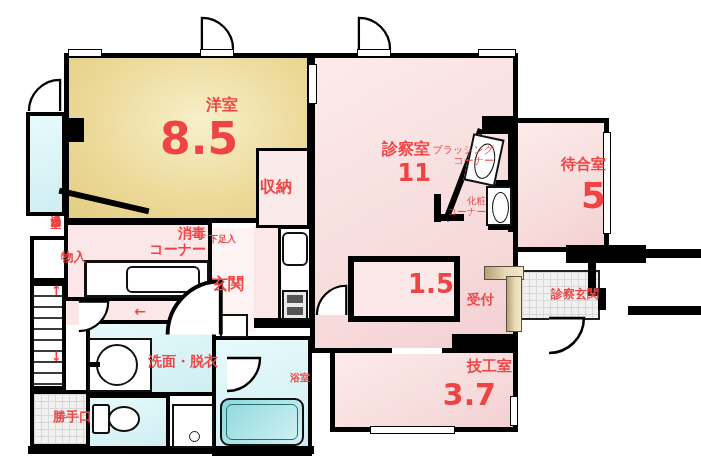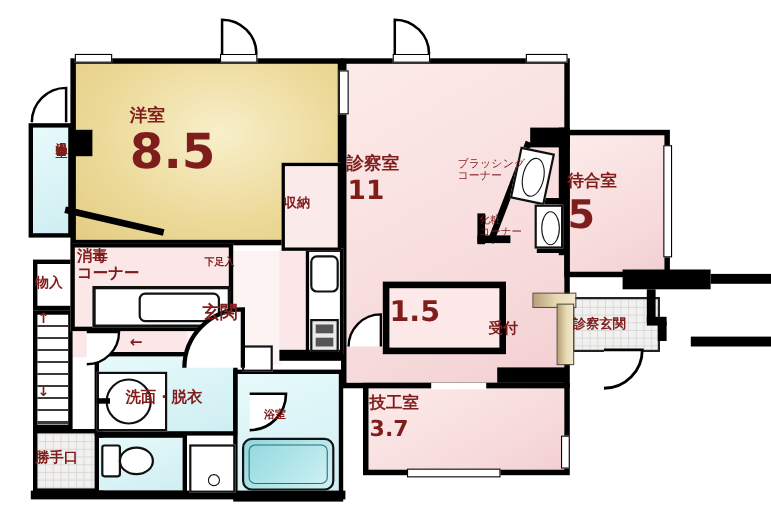--- a/index.html
+++ b/index.html
@@ -4,21 +4,21 @@
 <style>
   html,body{margin:0;padding:0;background:#fff;}
   #plan{position:relative;width:701px;height:464px;background:#fff;overflow:hidden;
         font-family:"DejaVu Sans",sans-serif;}
   .r{position:absolute;box-sizing:border-box;}
   .b5{border:5px solid #000;} .b4{border:4px solid #000;} .b3{border:3px solid #000;}
   .wall{position:absolute;background:#000;z-index:3;}
   .fix{position:absolute;box-sizing:border-box;background:#fff;border:2px solid #111;z-index:4;}
   .win{position:absolute;box-sizing:border-box;background:#fff;border:1px solid #000;z-index:5;}
   .door{position:absolute;z-index:5;overflow:visible;}
-  .lbl{position:absolute;text-align:left;font-weight:600;color:#7f1d1d;line-height:1.12;z-index:6;white-space:nowrap;}
+  .lbl{position:absolute;text-align:right;font-weight:600;color:#ef4444;line-height:1.12;z-index:6;white-space:nowrap;}
   .tan{background:radial-gradient(ellipse at 55% 40%, #f8efca 0%, #ecd998 60%, #e3cd84 100%);}
   .pink{background:linear-gradient(150deg,#fcebe9 0%,#f7dadb 70%,#f2cfd2 100%);}
   .pink2{background:#fbe7e7;}
   .cyan{background:linear-gradient(160deg,#e7fafb 0%,#cfeef2 100%);}
   .tile{background-color:#f2f1ef;background-image:linear-gradient(#d8d8d8 1px,transparent 1px),linear-gradient(90deg,#d8d8d8 1px,transparent 1px);background-size:7px 7px;}
   .stairs-bg{background-image:repeating-linear-gradient(to bottom,#fff 0 9px,#3a3a3a 9px 11px);}
   .beige{background:linear-gradient(90deg,#b7a078 0%,#e8dab4 55%,#f2e8cd 100%);border:1px solid #5a5040;}
   svg.door path{fill:#fff;stroke:#000;stroke-width:2.4;}
 </style>
 </head>
@@ -135,31 +135,31 @@
 
   <div class="lbl" style="left:315px;top:140px;width:115px;font-size:16px"><span>診察室</span></div>
   <div class="lbl" style="left:316px;top:160px;width:115px;font-size:24px"><span>11</span></div>
 
   <div class="lbl" style="left:516px;top:156px;width:90px;font-size:15px"><span>待合室</span></div>
   <div class="lbl" style="left:516px;top:176px;width:90px;font-size:36px"><span>5</span></div>
 
   <div class="lbl" style="left:416px;top:144px;width:78px;font-size:10px;font-weight:400"><span>ブラッシング</span><br><span>コーナー</span></div>
   <div class="lbl" style="left:436px;top:196px;width:50px;font-size:9.5px;font-weight:500"><span>化粧</span><br><span>コーナー</span></div>
 
-  <div class="lbl" style="left:258px;top:178px;width:50px;font-size:12px"><span>収納</span></div>
+  <div class="lbl" style="left:242px;top:178px;width:50px;font-size:16px"><span>収納</span></div>
   <div class="lbl" style="left:32px;top:250px;width:54px;font-size:12.5px"><span>物入</span></div>
   <div class="lbl" style="left:70px;top:226px;width:136px;font-size:14px"><span>消毒</span><br><span>コーナー</span></div>
   <div class="lbl" style="left:186px;top:234px;width:50px;font-size:9px"><span>下足入</span></div>
   <div class="lbl" style="left:184px;top:275px;width:60px;font-size:16px"><span>玄関</span></div>
   <div class="lbl" style="left:444px;top:292px;width:50px;font-size:13.5px"><span>受付</span></div>
   <div class="lbl" style="left:521px;top:288px;width:78px;font-size:12px"><span>診察玄関</span></div>
   <div class="lbl" style="left:354px;top:270px;width:100px;font-size:26px"><span>1.5</span></div>
 
   <div class="lbl" style="left:336px;top:358px;width:176px;font-size:15px"><span>技工室</span></div>
-  <div class="lbl" style="left:336px;top:378px;width:176px;font-size:20px"><span>3.7</span></div>
+  <div class="lbl" style="left:320px;top:378px;width:176px;font-size:30px"><span>3.7</span></div>
 
   <div class="lbl" style="left:114px;top:354px;width:104px;font-size:14px"><span>洗面・脱衣</span></div>
   <div class="lbl" style="left:240px;top:372px;width:70px;font-size:10px"><span>浴室</span></div>
   <div class="lbl" style="left:32px;top:410px;width:60px;font-size:13px"><span>勝手口</span></div>
 
   <div class="lbl" style="left:34px;top:284px;width:28px;font-size:13px"><span>↑</span></div>
   <div class="lbl" style="left:34px;top:350px;width:28px;font-size:13px"><span>↓</span></div>
   <div class="lbl" style="left:118px;top:304px;width:28px;font-size:14px"><span>←</span></div>
 
 </div>

